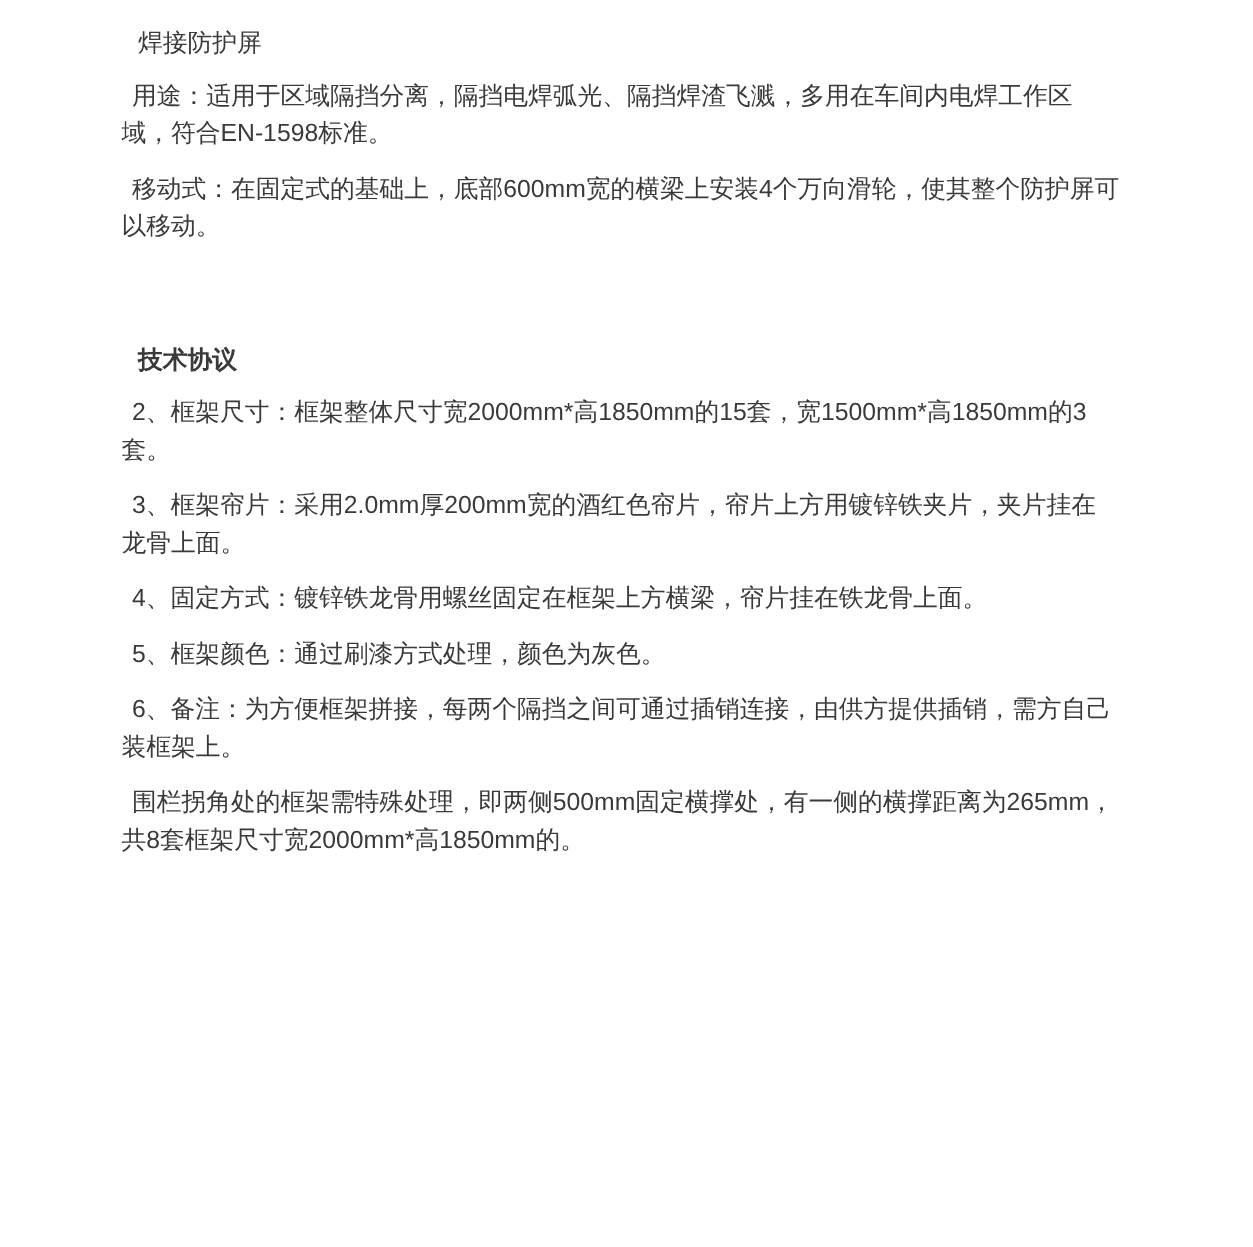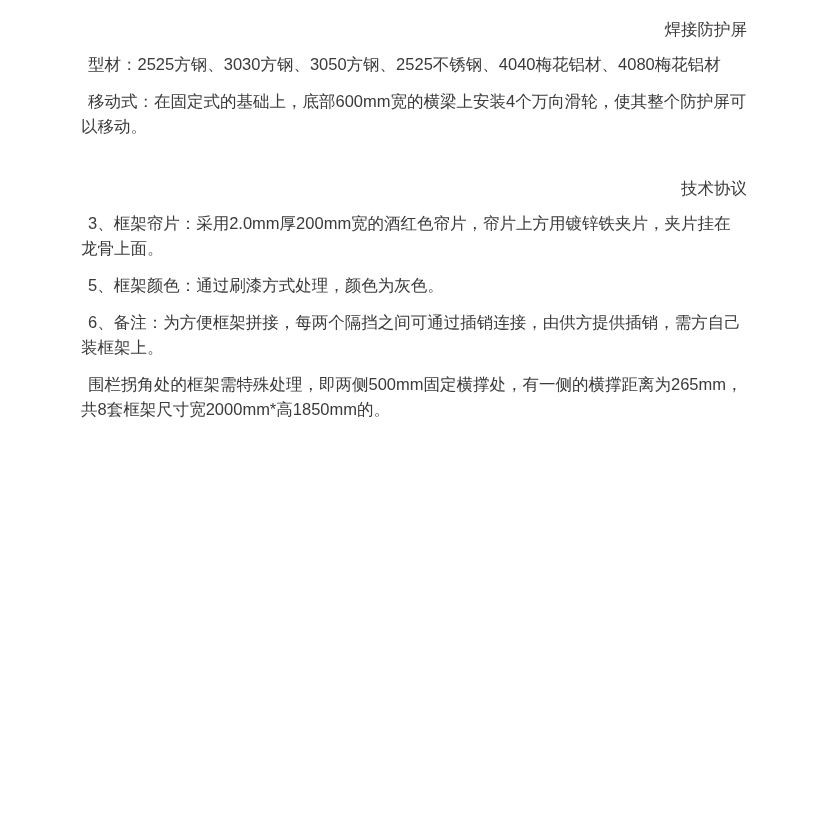--- a/index.html
+++ b/index.html
@@ -22,36 +22,38 @@
     line-height: 25px;
   }
   .doc p {
     margin: 0 0 12px 0;
     text-indent: 7px;
     word-break: break-all;
   }
   .doc p.heading {
     text-indent: 11px;
     margin-bottom: 10px;
-    text-align: right;
   }
   .doc p.heading-2 {
-    margin-top: 37px;
+    margin-top: 64px;
+    font-weight: bold;
   }
 </style>
 </head>
 <body>
 
 <div class="doc">
 
   <p class="heading">焊接防护屏</p>
 
-  <p>型材：2525方钢、3030方钢、3050方钢、2525不锈钢、4040梅花铝材、4080梅花铝材</p>
+  <p>用途：适用于区域隔挡分离，隔挡电焊弧光、隔挡焊渣飞溅，多用在车间内电焊工作区域，符合EN-1598标准。</p>
   <p>移动式：在固定式的基础上，底部600mm宽的横梁上安装4个万向滑轮，使其整个防护屏可以移动。</p>
 
   <p class="heading heading-2">技术协议</p>
 
+  <p>2、框架尺寸：框架整体尺寸宽2000mm*高1850mm的15套，宽1500mm*高1850mm的3套。</p>
   <p>3、框架帘片：采用2.0mm厚200mm宽的酒红色帘片，帘片上方用镀锌铁夹片，夹片挂在龙骨上面。</p>
+  <p>4、固定方式：镀锌铁龙骨用螺丝固定在框架上方横梁，帘片挂在铁龙骨上面。</p>
   <p>5、框架颜色：通过刷漆方式处理，颜色为灰色。</p>
   <p>6、备注：为方便框架拼接，每两个隔挡之间可通过插销连接，由供方提供插销，需方自己装框架上。</p>
   <p>围栏拐角处的框架需特殊处理，即两侧500mm固定横撑处，有一侧的横撑距离为265mm，共8套框架尺寸宽2000mm*高1850mm的。</p>
 
 </div>
 
 </body></html>

